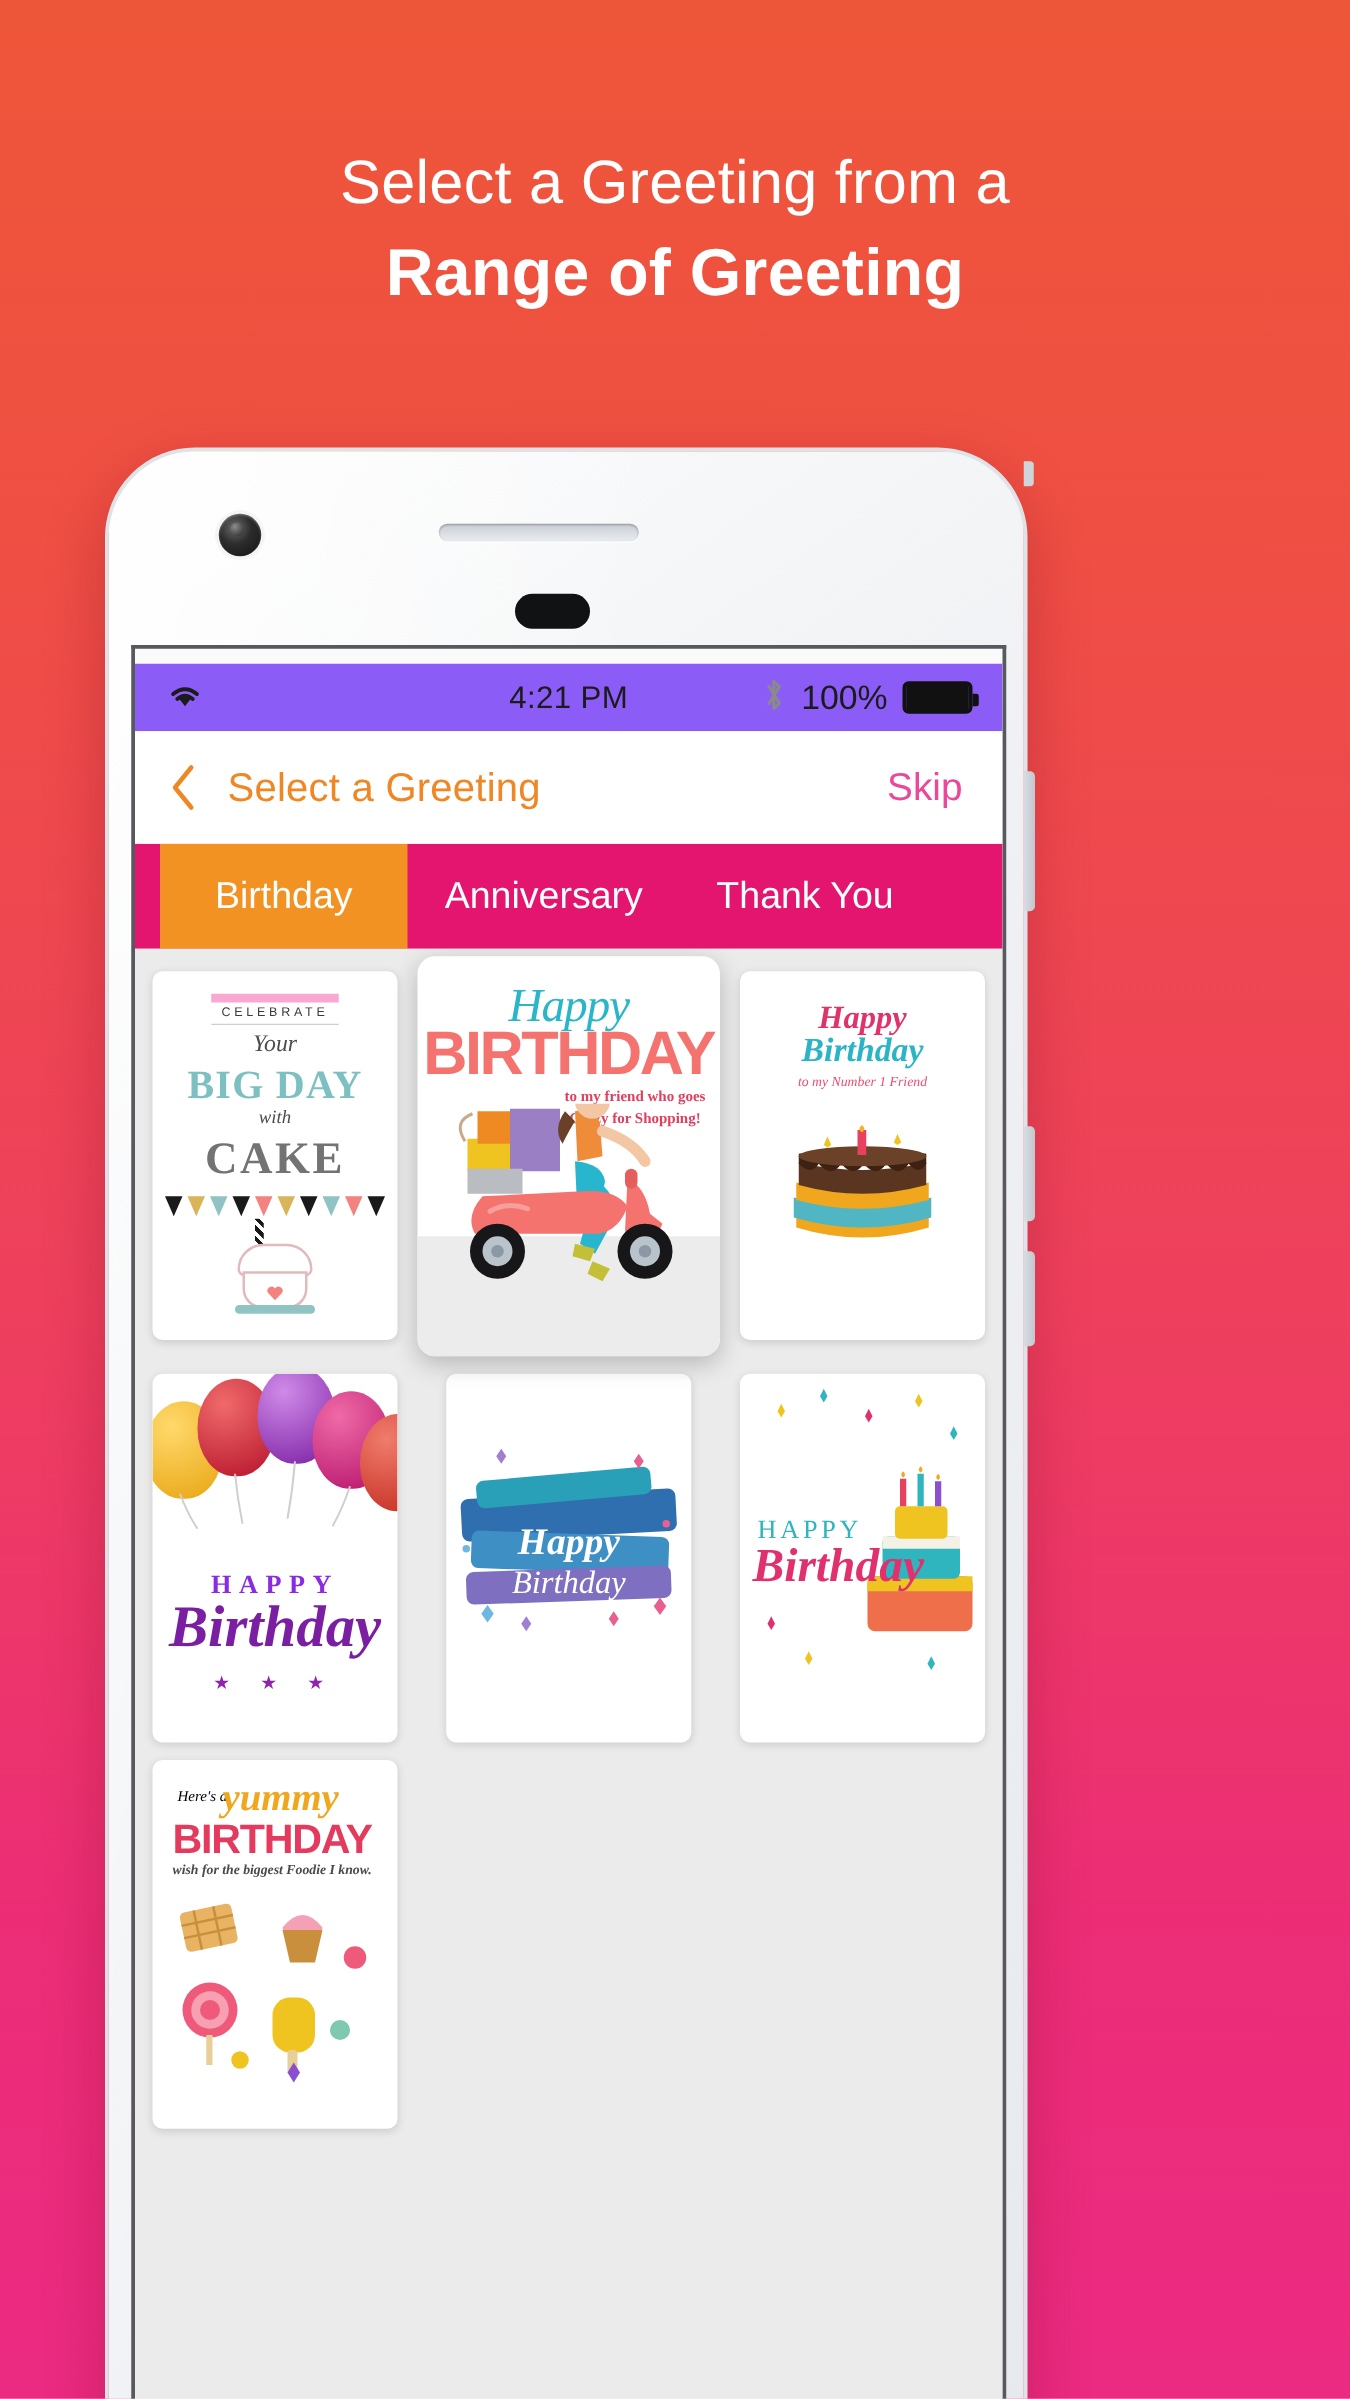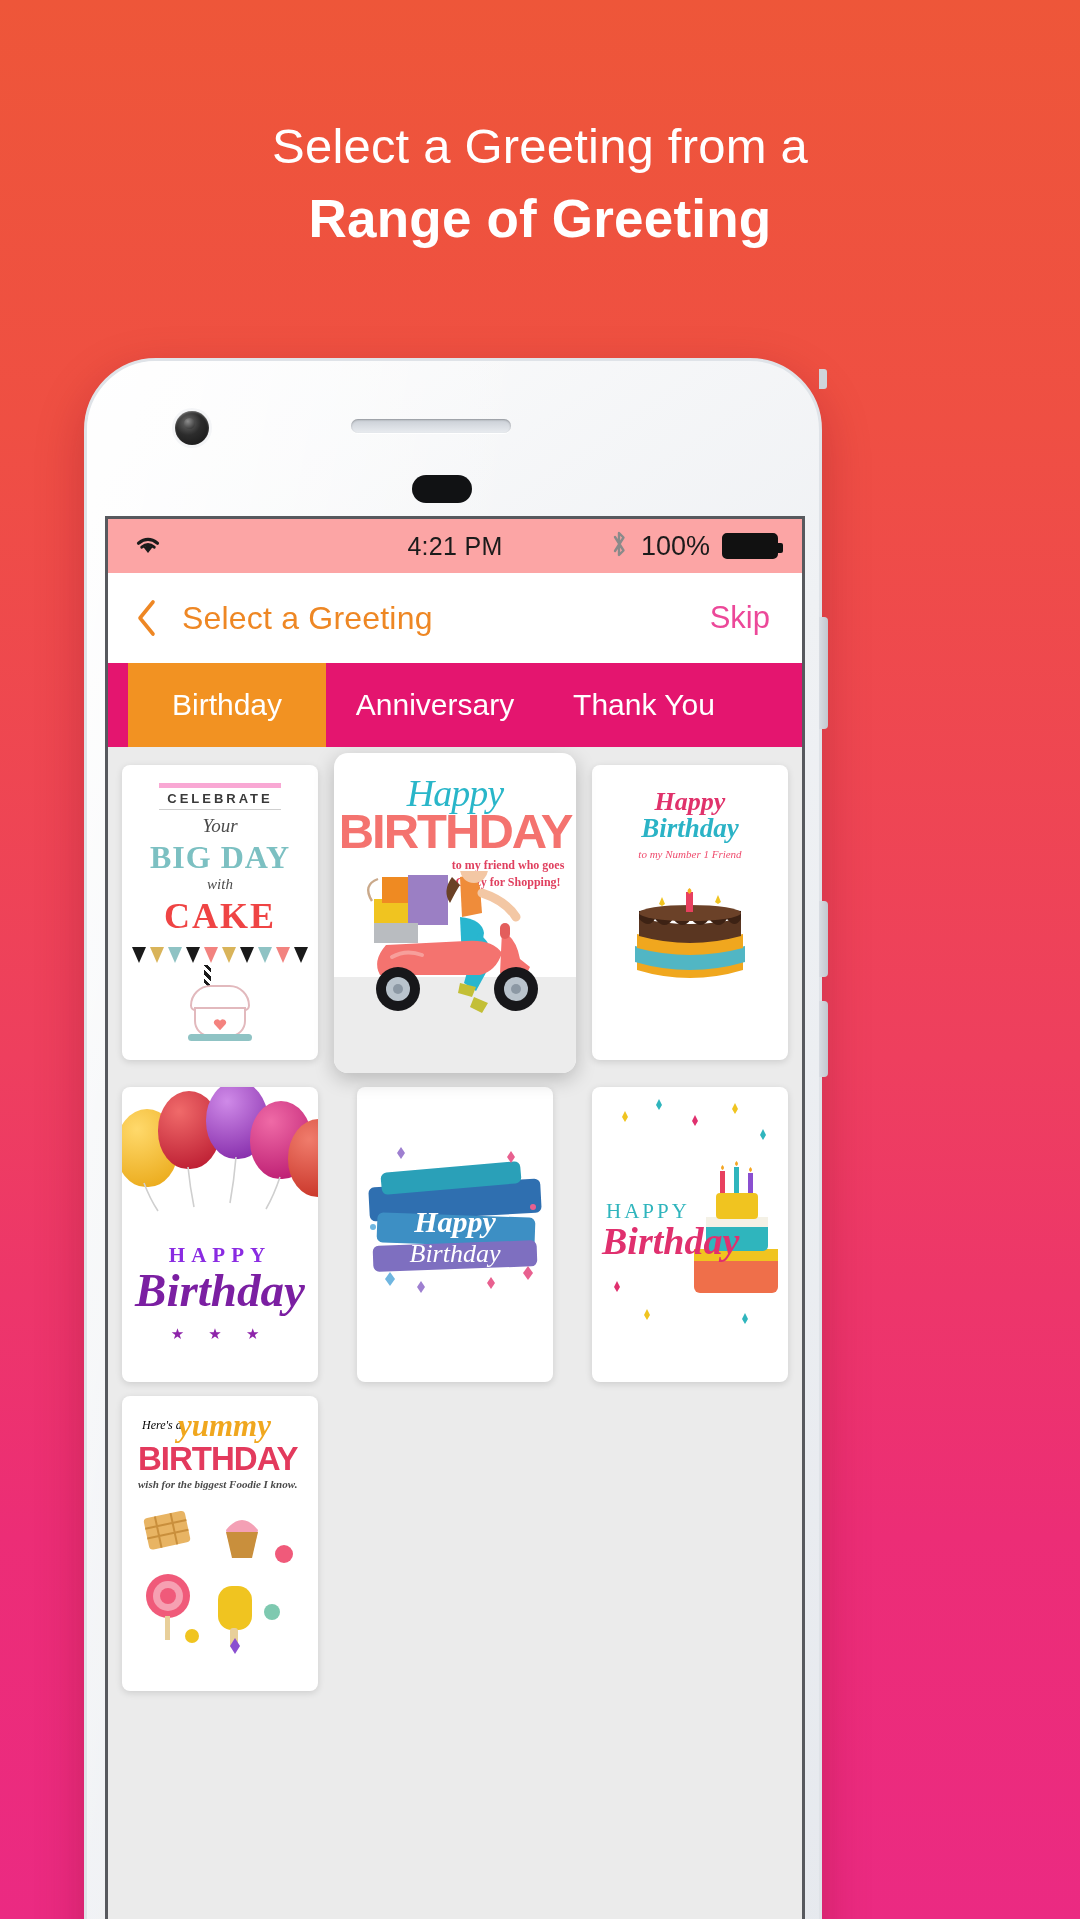--- a/index.html
+++ b/index.html
@@ -77,23 +77,23 @@
     position:absolute; left:18px; top:155px;
     width:700px; height:1460px;
     background:#fafafa;
     border:3px solid #57595e;
     border-bottom:none;
     overflow:hidden;
   }
 
   
   .statusbar {
-    height:54px; background:#fca5a5;
+    height:54px; background:#8b5cf6;
     display:flex; align-items:center;
-    padding:0 24px; position:relative;
+    padding:0 24px; position:relative;margin-top:12px;
   }
   .sb-time {
     position:absolute; left:0; right:0; text-align:center;
     font-size:25px; color:#1b1b1b; letter-spacing:0.3px;
   }
   .sb-right {
     margin-left:auto; display:flex; align-items:center; gap:12px;
     position:relative; z-index:2;
   }
   .sb-battery-text { font-size:27px; color:#1b1b1b; }
@@ -151,30 +151,30 @@
   }
   .card.featured {
     width:242px; height:320px; margin-top:-12px;
     border-radius:14px; box-shadow:0 6px 20px rgba(0,0,0,0.22);
     z-index:3;
   }
   .card-inner { position:absolute; inset:0; display:flex; flex-direction:column;
     align-items:center; justify-content:flex-start; padding:12px 8px; }
 
   
-  .c1-banner { font-size:13px; letter-spacing:3px; color:#3a3a3a; margin-top:6px;
-    border-top:5px solid #f9a8d4; border-bottom:1px solid #cfcfcf; padding:3px 8px;font-weight:bold;}
+  .c1-banner { font-size:10px; letter-spacing:3px; color:#3a3a3a; margin-top:6px;
+    border-top:7px solid #f9a8d4; border-bottom:1px solid #cfcfcf; padding:3px 8px;}
   .c1-your { font-family:"Liberation Serif", serif; font-style:italic; font-size:19px;
     color:#4c4c4c; margin-top:5px; }
   .c1-big { font-family:"Liberation Serif", serif; font-size:32px; font-weight:700;
     color:#7cc0c2; letter-spacing:1px; margin-top:2px; }
   .c1-with { font-family:"Liberation Serif", serif; font-style:italic; font-size:15px;
     color:#4c4c4c; }
   .c1-cake { font-family:"Liberation Serif", serif; font-size:36px; font-weight:700;
-    color:#ef4444; letter-spacing:2px; margin-top:2px; }
+    color:#737373; letter-spacing:2px; margin-top:2px; }
   .bunting { display:flex; gap:4px; margin-top:10px; }
   .bunting i { width:0; height:0; border-left:7px solid transparent;
     border-right:7px solid transparent; border-top:16px solid #222; display:block;}
   .cupcake { margin-top:14px; position:relative; width:72px; height:64px; }
   .cc-base { position:absolute; bottom:4px; left:10px; width:52px; height:30px;
     background:#fff; border:2px solid #e2b9bd; border-radius:0 0 16px 16px; }
   .cc-top { position:absolute; top:8px; left:6px; width:60px; height:26px;
     background:#fff; border:2px solid #e2b9bd; border-radius:30px 30px 8px 8px; }
   .cc-candle { position:absolute; top:-12px; left:20px; width:7px; height:26px;
     background:repeating-linear-gradient(45deg,#1a1a1a 0 3px,#fff 3px 6px); }

